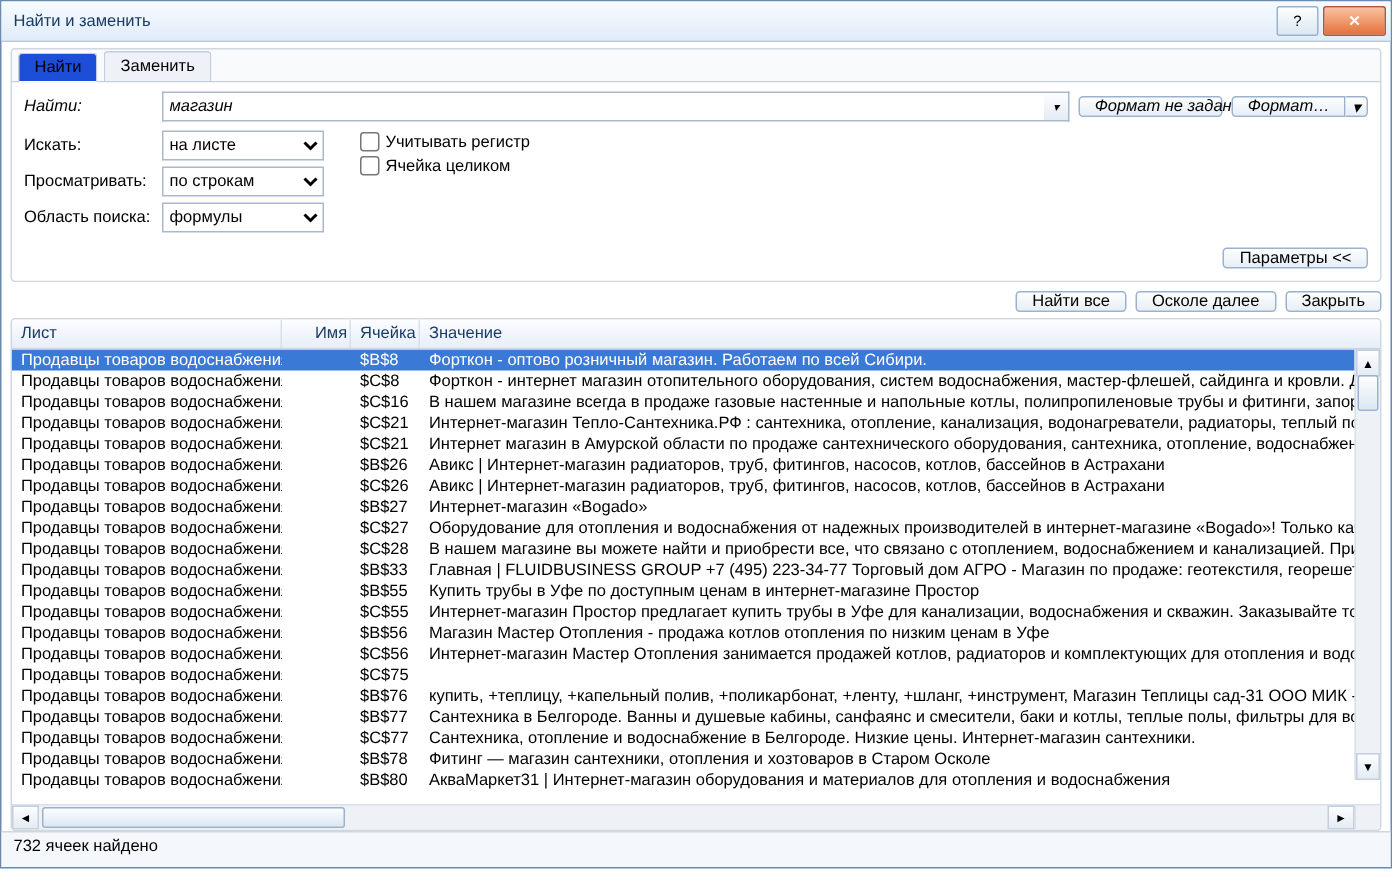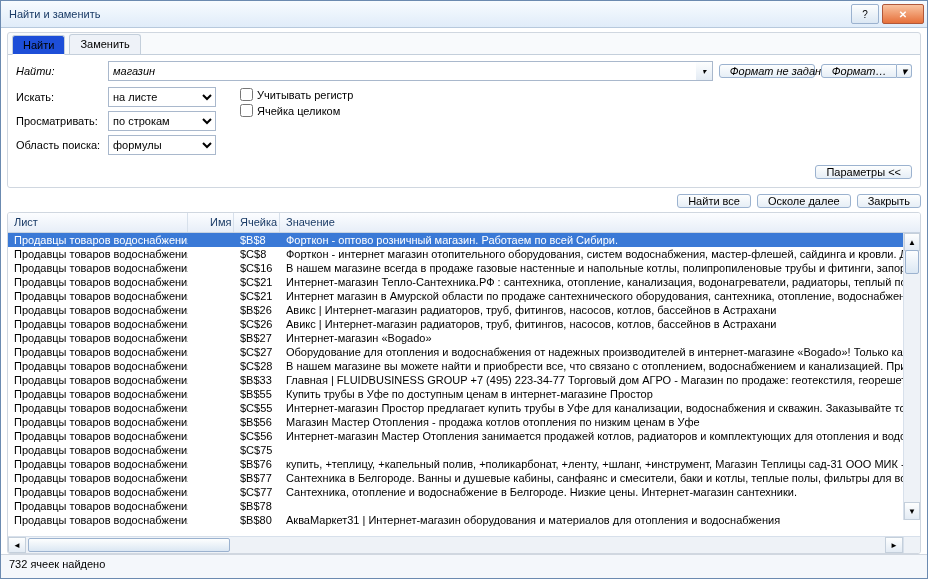--- a/index.html
+++ b/index.html
@@ -262,20 +262,21 @@
           <div class="res-row">
             <div class="col c-sheet">Продавцы товаров водоснабжения</div>
             <div class="col c-name"></div>
             <div class="col c-cell">$C$77</div>
             <div class="col c-val">Сантехника, отопление и водоснабжение в Белгороде. Низкие цены. Интернет-магазин сантехники.</div>
           </div>
           <div class="res-row">
             <div class="col c-sheet">Продавцы товаров водоснабжения</div>
             <div class="col c-name"></div>
             <div class="col c-cell">$B$78</div>
+            <div class="col c-val">Фитинг — магазин сантехники, отопления и хозтоваров в Старом Осколе</div>
           </div>
           <div class="res-row">
             <div class="col c-sheet">Продавцы товаров водоснабжения</div>
             <div class="col c-name"></div>
             <div class="col c-cell">$B$80</div>
             <div class="col c-val">АкваМаркет31 | Интернет-магазин оборудования и материалов для отопления и водоснабжения</div>
           </div>
         </div>
       <div class="vscroll">
         <div class="varrow">▲</div>

